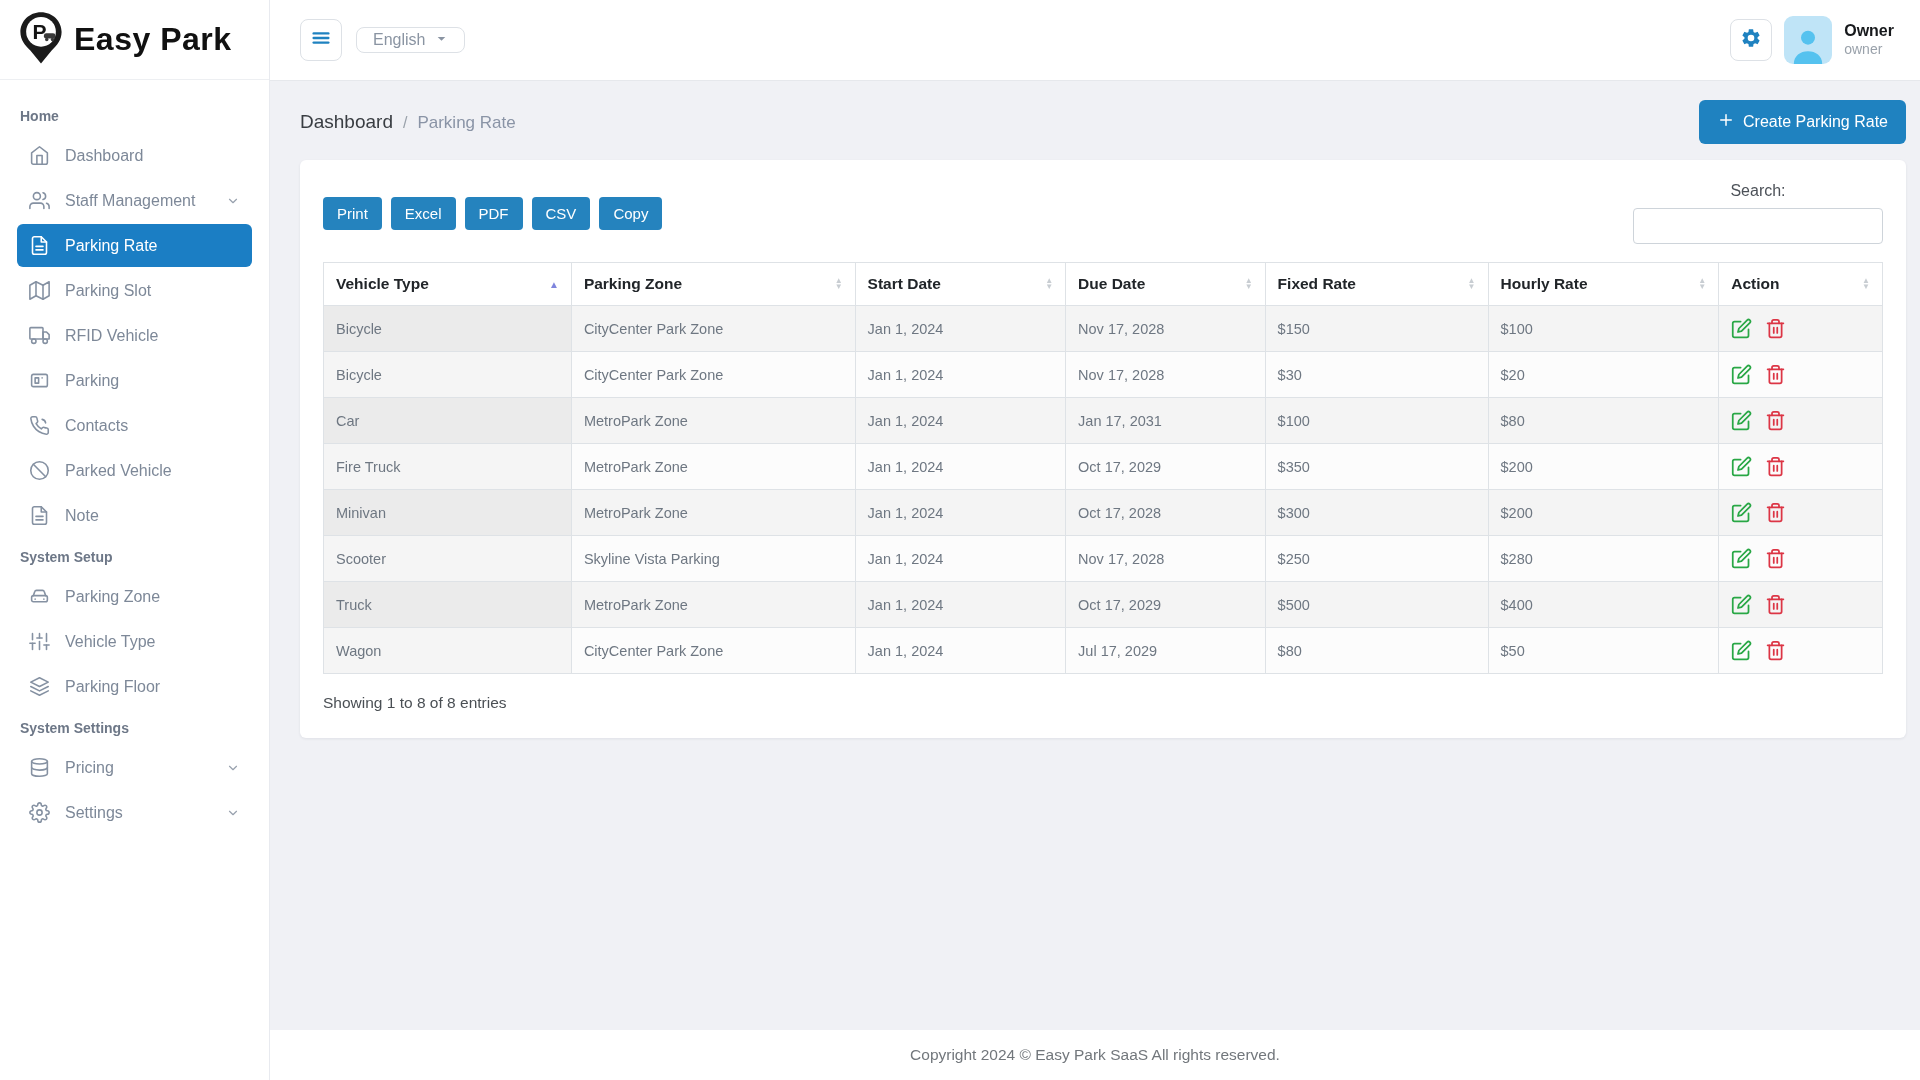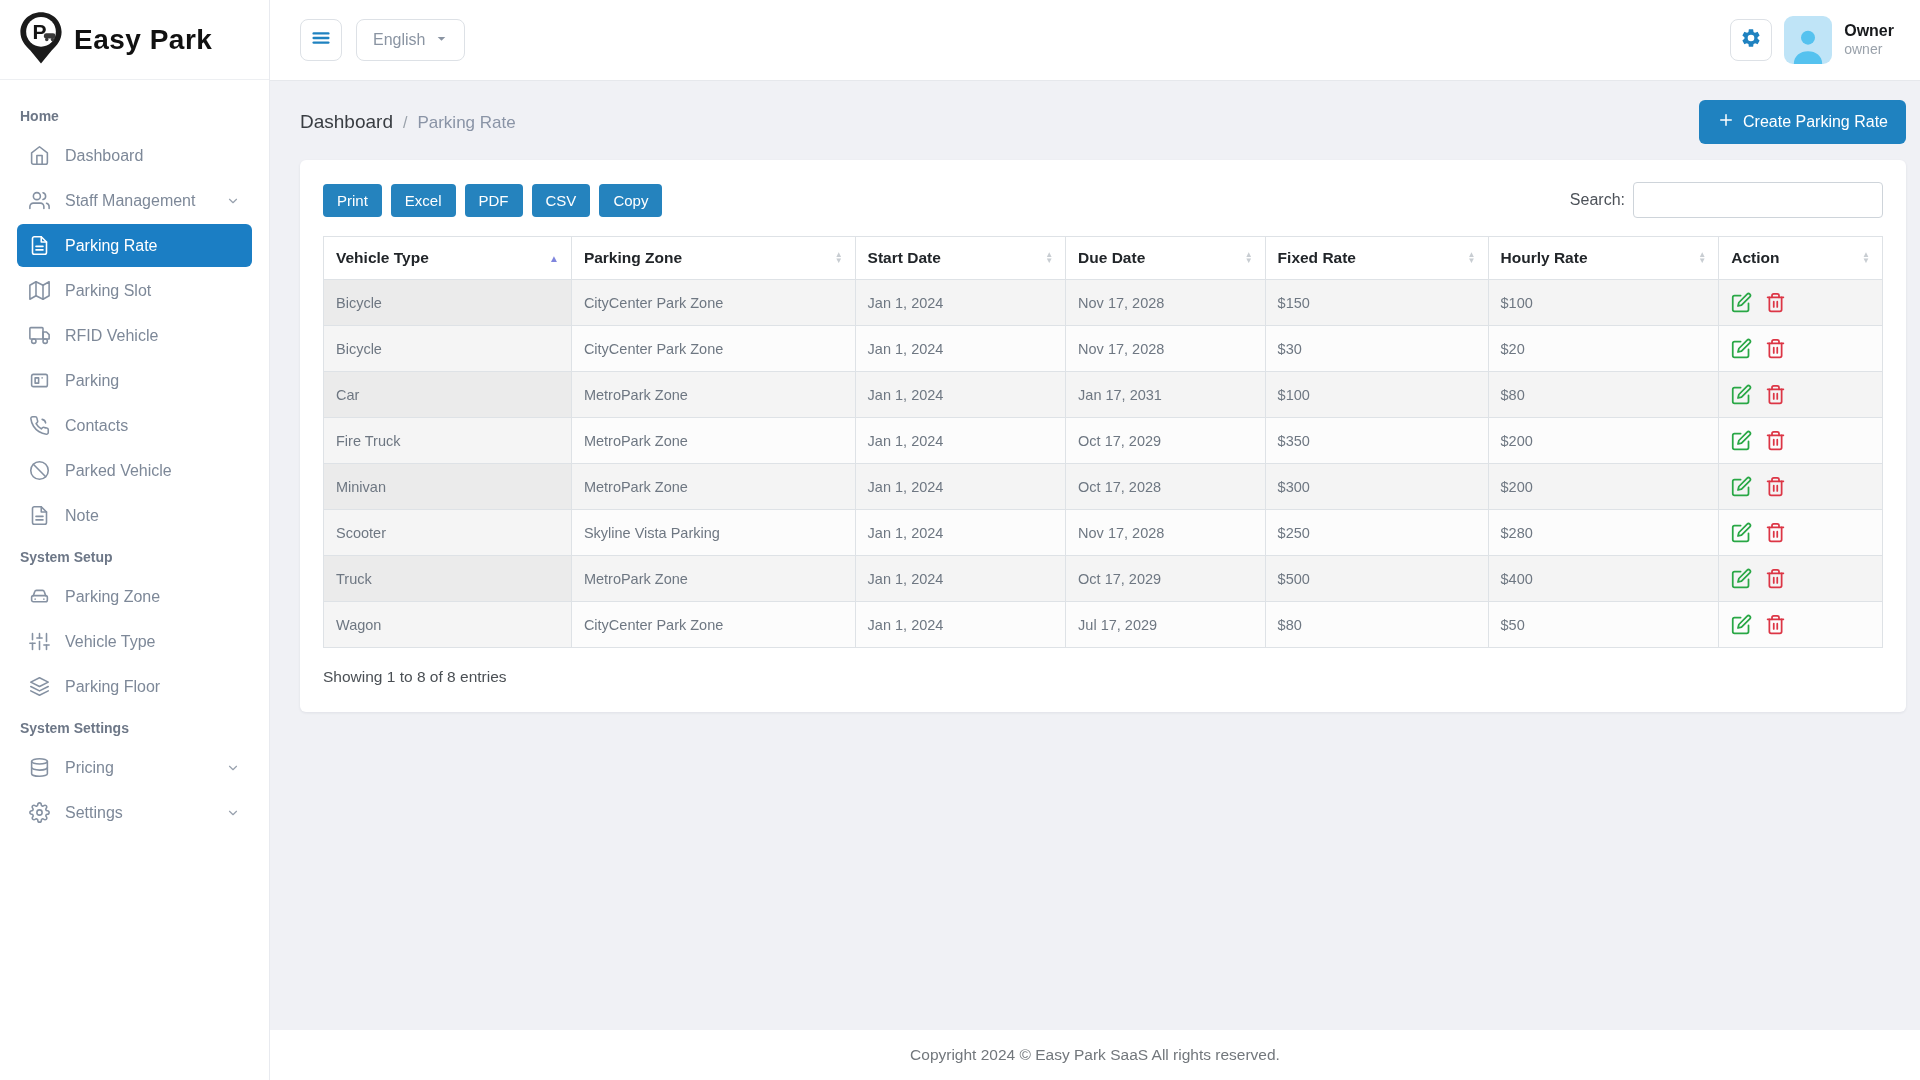--- a/index.html
+++ b/index.html
@@ -12,21 +12,21 @@
   }
   
   .sidebar {
     width:270px; min-width:270px; background:#fff; height:1080px;
     border-right:1px solid #e8eaef; display:flex; flex-direction:column;
   }
   .logo-row {
     height:80px; display:flex; align-items:center; gap:10px;
     padding:0 18px; border-bottom:1px solid #edeff2; cursor:pointer;
   }
-  .logo-text { font-size:28px; font-weight:800; color:#111; letter-spacing:.5px; }
+  .logo-text { font-size:32px; font-weight:800; color:#111; letter-spacing:.5px; }
   .nav { padding:18px 0 0 0; overflow:hidden; }
   .sec {
     font-size:14px; font-weight:bold; color:#6d7787;
     padding:10px 20px 8px 20px;
   }
   .item {
     display:flex; align-items:center; gap:15px;
     margin:2px 17px; padding:11px 12px; border-radius:6px;
     font-size:16px; color:#7d8898; cursor:pointer; position:relative;
   }
@@ -42,21 +42,21 @@
     height:80px; background:#fff; display:flex; align-items:center;
     padding:0 26px 0 30px; box-shadow:0 1px 0 #e6e8ec;
   }
   .icon-btn {
     width:42px; height:42px; border:1px solid #dde1e6; border-radius:8px;
     background:#fff; display:flex; align-items:center; justify-content:center;
     cursor:pointer; color:#1f82c0;
   }
   .icon-btn svg { width:22px; height:22px; }
   .lang-btn {
-    margin-left:14px; height:42px; border:1px solid #dde1e6; border-radius:8px;
+    margin-left:14px; height:26px; border:1px solid #dde1e6; border-radius:8px;
     background:#fff; display:flex; align-items:center; gap:10px;
     padding:0 16px; font-size:16px; color:#8a94a2; cursor:pointer;
   }
   .lang-btn svg { width:13px; height:13px; color:#8a94a2; }
   .topbar-right { margin-left:auto; display:flex; align-items:center; gap:12px; }
   .avatar {
     width:48px; height:48px; border-radius:9px; background:#bfe4f7;
     overflow:hidden; display:flex; align-items:flex-end; justify-content:center;
     cursor:pointer;
   }
@@ -80,21 +80,21 @@
   .card {
     background:#fff; border-radius:6px; box-shadow:0 1px 3px rgba(30,40,60,.08);
     padding:22px 23px 26px 23px;
   }
   .table-toolbar { display:flex; align-items:center; }
   .btn-export {
     background:#2583be; color:#fff; border:none; border-radius:4px;
     padding:8px 14px; font-size:15px; margin-right:9px; cursor:pointer;
     font-family:inherit;
   }
-  .search-wrap { margin-left:auto; display:flex; align-items:center; gap:8px; }
+  .search-wrap { margin-left:auto; display:flex; align-items:center; gap:8px;flex-direction:column; }
   .search-wrap label { font-size:16px; color:#4c5158; }
   .search-wrap input {
     width:250px; height:36px; border:1px solid #ced4da; border-radius:4px;
     padding:0 10px; font-size:15px; font-family:inherit; color:#444;
   }
   
   table { width:100%; border-collapse:collapse; margin-top:18px; }
   th, td { border:1px solid #dee2e6; text-align:left; }
   th {
     padding:12px 12px; font-size:15.5px; color:#212529; background:#fff;

